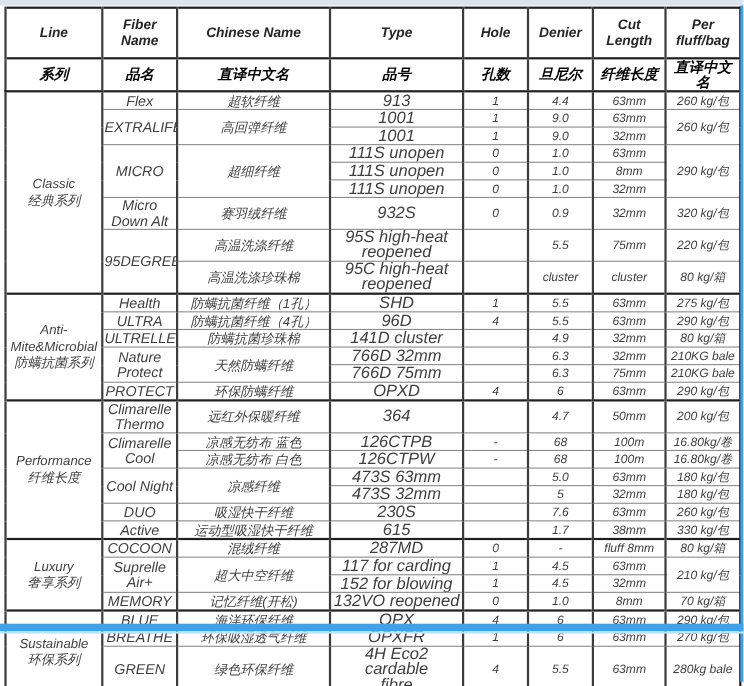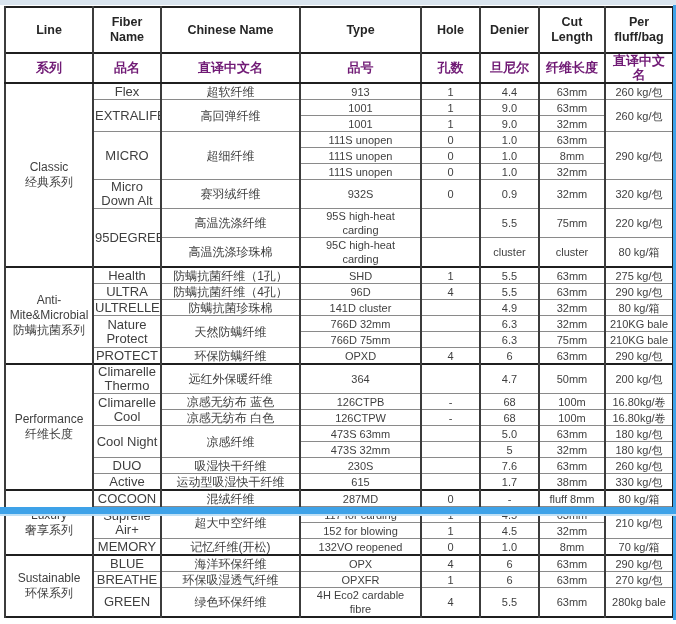--- a/index.html
+++ b/index.html
@@ -1,20 +1,20 @@
 <!DOCTYPE html>
 <html><head>
 <meta charset="utf-8">
 <style>
   html,body { margin:0; padding:0; }
   body {
     width:676px; height:624px; overflow:hidden; background:#ffffff;
     font-family:"Liberation Sans","DejaVu Sans",sans-serif;
   }
-  .screen { position:relative; width:676px; height:516px; background:#ffffff; }
+  .screen { position:relative; width:676px; height:576px; background:#ffffff;font-style:italic; }
 
   .top-strip    { position:absolute; left:0; top:0; width:676px; height:5px; background:#d9e4ee; }
   .right-strip  { position:absolute; right:0; top:5px; width:3px; height:615px; background:#3ea2e8; }
   .bottom-strip { position:absolute; left:0; bottom:2px; width:676px; height:7px; background:#3ea2e8; }
   .bottom-strip-light { position:absolute; left:0; bottom:0; width:676px; height:2px; background:#bfe0f5; }
 
   table.fiber {
     position:absolute; left:4px; top:6px;
     width:668px; table-layout:fixed;
     border-collapse:collapse;
@@ -32,27 +32,27 @@
 
   th, td {
     text-align:center; vertical-align:middle;
     white-space:pre-line; overflow:hidden;
     padding:0 1px;
     border-left:2px solid #3c3c3c;
     border-top:1px solid #8a8a8a;
     line-height:14px;
   }
   thead tr.h1 th { height:44px; font-size:12.5px; font-weight:bold; color:#262626; line-height:15px; }
-  thead tr.h2 th { height:28px; font-size:13px;  font-weight:bold; color:#701a75;
+  thead tr.h2 th { height:28px; font-size:13px;  font-weight:bold; color:#000000;
                    border-top:2px solid #1f1f1f; border-bottom:2px solid #1f1f1f; }
   tbody td { height:15px; font-size:11px; }
   tbody td.cell-line    { font-size:12px; line-height:15px;text-align:center; }
   tbody td.cell-fiber   { font-size:13px; }
   tbody td.cell-chinese { font-size:12px; }
-  tbody td.cell-type    { font-size:11px; }
+  tbody td.cell-type    { font-size:15px; }
   tbody td.cell-per     { font-size:11px;margin-top:12px; }
   tbody tr.section-start td { border-top:2px solid #1f1f1f; }
 </style>
 </head>
 <body>
 
 <div class="screen">
   <div class="top-strip"></div>
 
   <table class="fiber">
@@ -143,30 +143,30 @@
           <td class="cell-type">932S</td>
           <td class="cell-hole">0</td>
           <td class="cell-denier">0.9</td>
           <td class="cell-cut">32mm</td>
           <td class="cell-per">320 kg/包</td>
         </tr>
         <tr>
           <td class="cell-fiber" rowspan="2">95DEGREES</td>
           <td class="cell-chinese">高温洗涤纤维</td>
           <td class="cell-type">95S high-heat
-carding</td>
+reopened</td>
           <td class="cell-hole"></td>
           <td class="cell-denier">5.5</td>
           <td class="cell-cut">75mm</td>
           <td class="cell-per">220 kg/包</td>
         </tr>
         <tr>
           <td class="cell-chinese">高温洗涤珍珠棉</td>
           <td class="cell-type">95C high-heat
-carding</td>
+reopened</td>
           <td class="cell-hole"></td>
           <td class="cell-denier">cluster</td>
           <td class="cell-cut">cluster</td>
           <td class="cell-per">80 kg/箱</td>
         </tr>
         <tr class="section-start">
           <td class="cell-line" rowspan="6">Anti-Mite&amp;Microbial
 防螨抗菌系列</td>
           <td class="cell-fiber">Health</td>
           <td class="cell-chinese">防螨抗菌纤维（1孔）</td>

